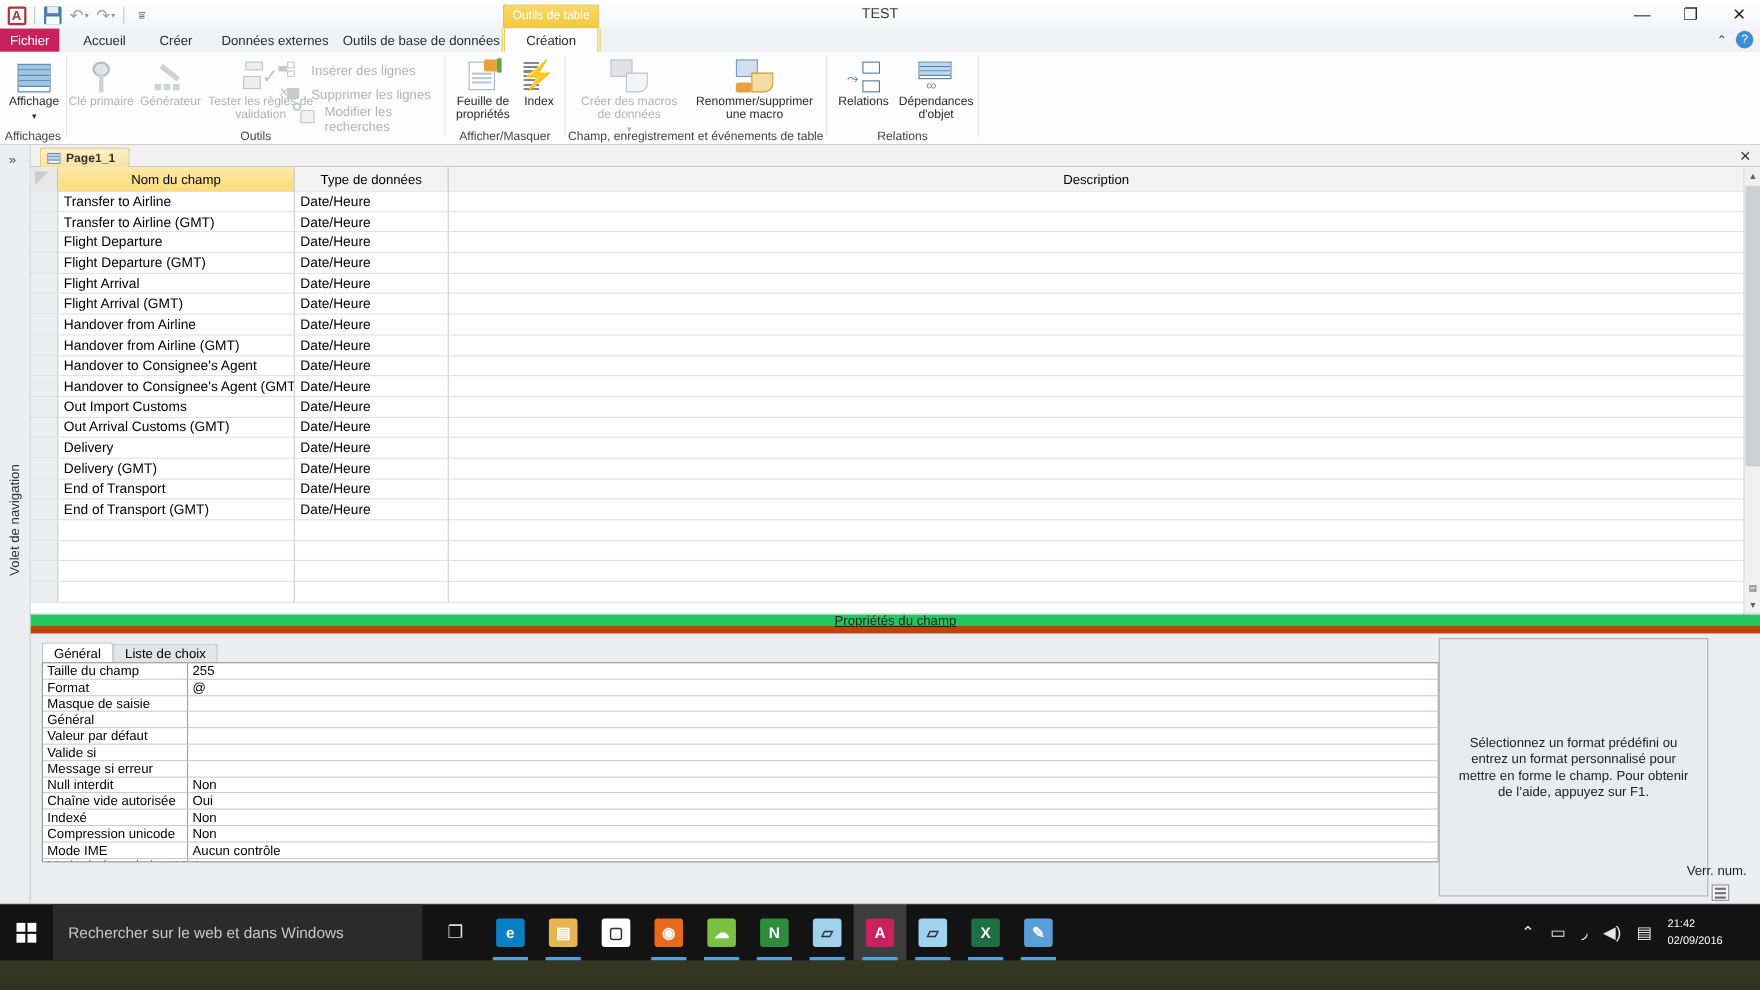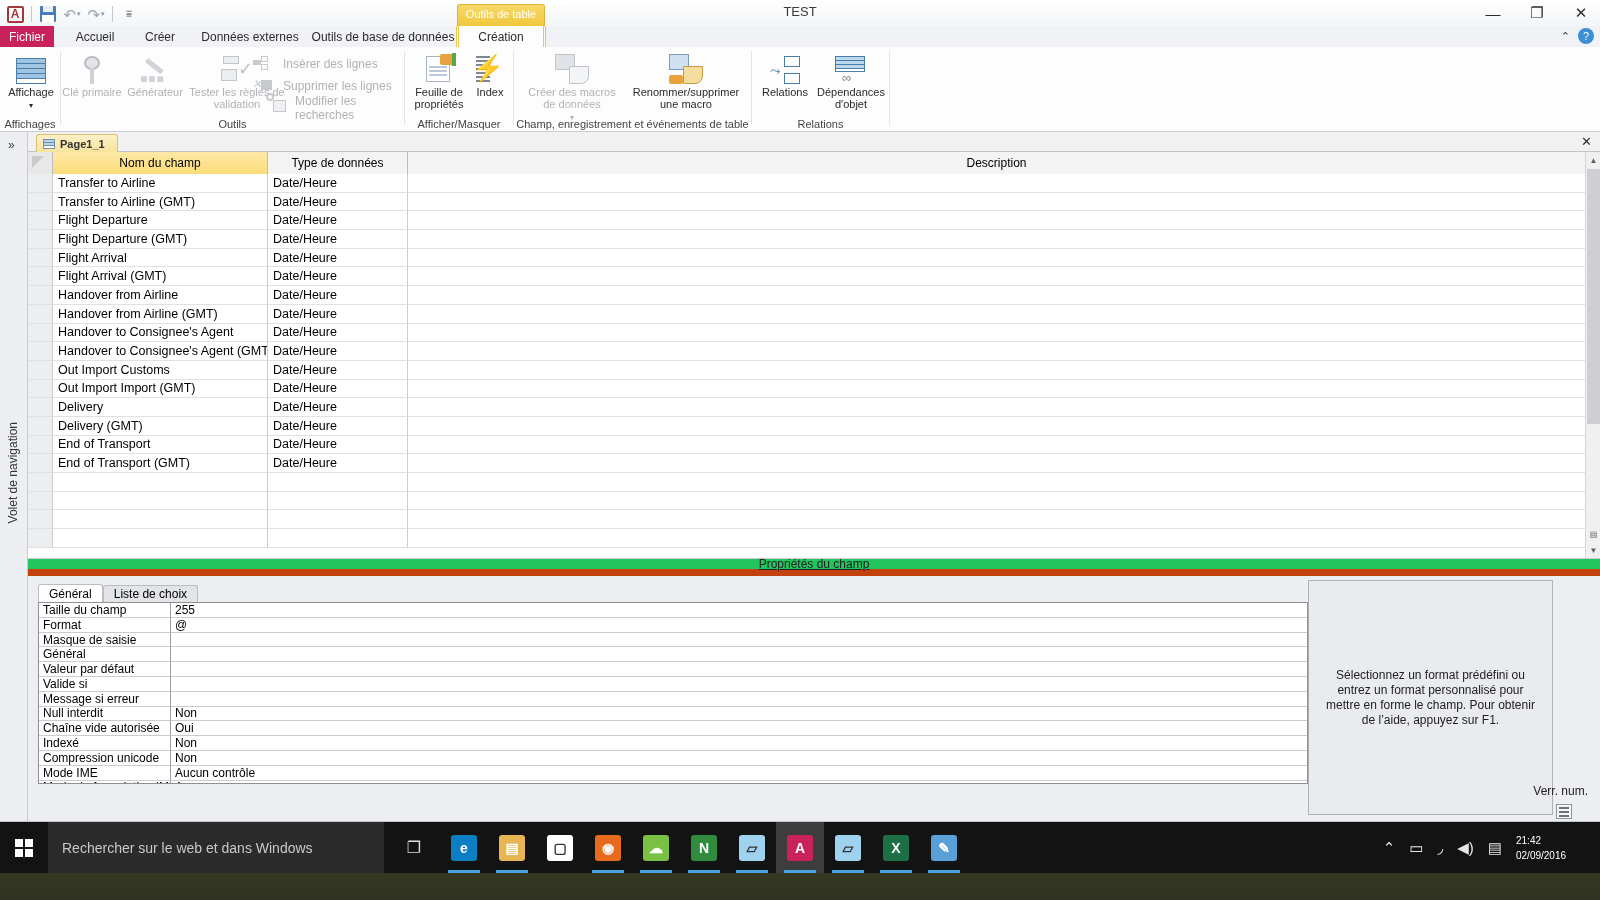--- a/index.html
+++ b/index.html
@@ -507,21 +507,21 @@
           <div class="c-desc"></div>
         </div>
         <div class="grow">
           <div class="c-sel"></div>
           <div class="c-name">Out Import Customs</div>
           <div class="c-type">Date/Heure</div>
           <div class="c-desc"></div>
         </div>
         <div class="grow">
           <div class="c-sel"></div>
-          <div class="c-name">Out Import Import (GMT)</div>
+          <div class="c-name">Out Arrival Customs (GMT)</div>
           <div class="c-type">Date/Heure</div>
           <div class="c-desc"></div>
         </div>
         <div class="grow">
           <div class="c-sel"></div>
           <div class="c-name">Delivery</div>
           <div class="c-type">Date/Heure</div>
           <div class="c-desc"></div>
         </div>
         <div class="grow">

